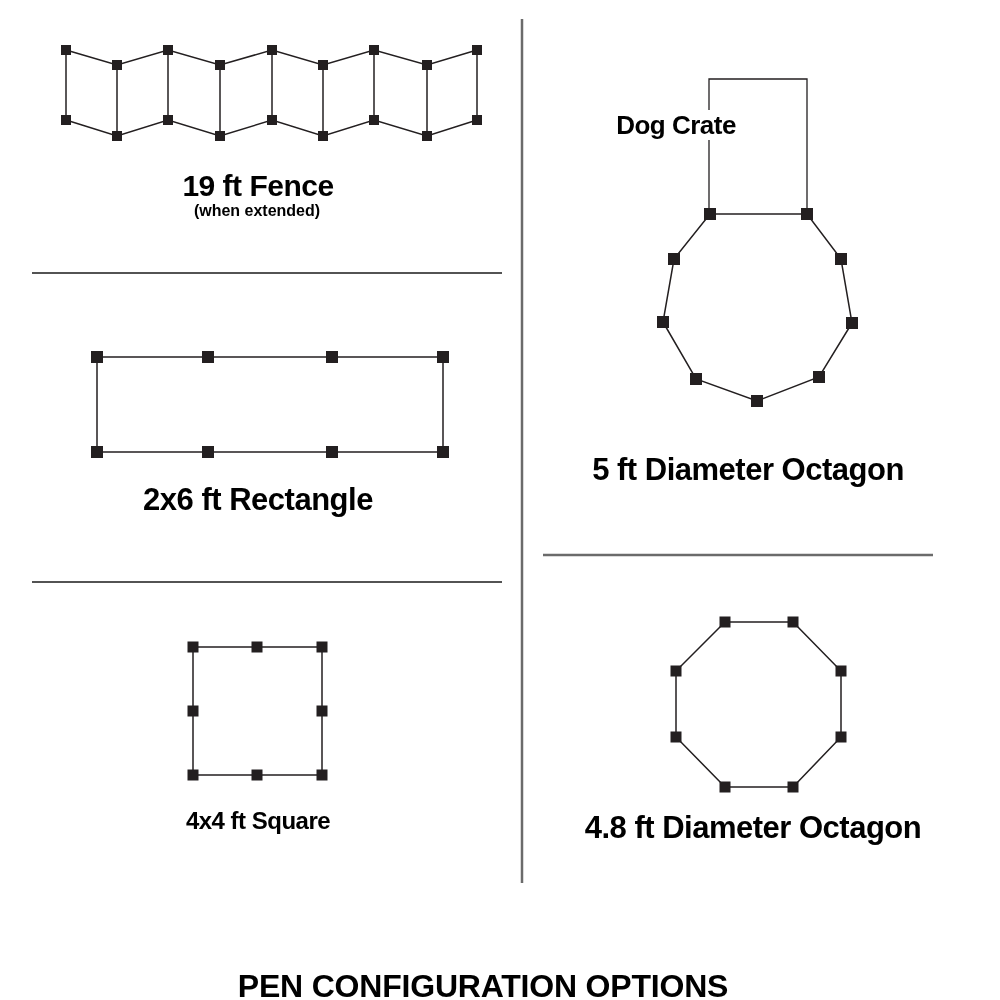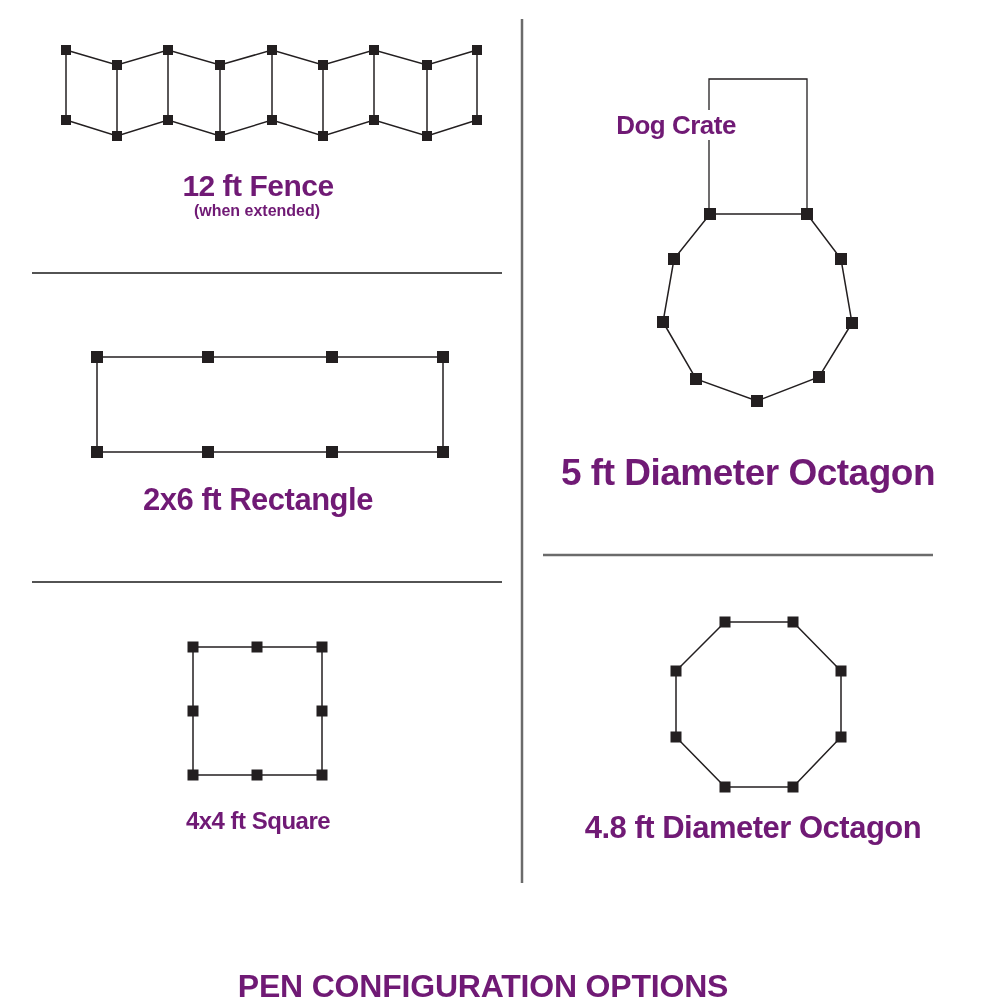--- a/index.html
+++ b/index.html
@@ -14,31 +14,31 @@
   .canvas {
     position: absolute;
     left: 0; top: 0;
     width: 1000px; height: 1000px;
   }
   .label {
     position: absolute;
     transform: translateX(-50%);
     white-space: nowrap;
     font-weight: 700;
-    color: #701a75;
+    color: #000000;
     letter-spacing: -0.5px;
     line-height: 1;
     z-index: 2;
   }
   .label-fence      { left: 258px; top: 171px; font-size: 30px; }
   .label-fence-note { left: 257px; top: 203px; font-size: 16px; letter-spacing: 0; text-align: right; }
   .label-rectangle  { left: 258px; top: 484px; font-size: 31px; }
   .label-square     { left: 258px; top: 809px; font-size: 24px; }
   .label-crate      { left: 676px; top: 110px; font-size: 26px; background: #ffffff; padding: 2px 4px; }
-  .label-octagon5   { left: 748px; top: 454px; font-size: 37px; }
+  .label-octagon5   { left: 748px; top: 454px; font-size: 31px; }
   .label-octagon48  { left: 753px; top: 812px; font-size: 31px; }
   .label-title      { left: 483px; top: 925px; font-size: 32px; letter-spacing: -0.2px; margin-top: 45px; }
 </style>
 </head>
 <body>
 
 <div class="page">
 
   <svg class="canvas" xmlns="http://www.w3.org/2000/svg" viewBox="0 0 1000 1000">
       <line x1="522" y1="19" x2="522" y2="883" stroke="#6b6b6b" stroke-width="2.5"></line>
@@ -107,21 +107,21 @@
       <rect x="719.5" y="616.5" width="11" height="11" fill="#231f20"></rect>
       <rect x="787.5" y="616.5" width="11" height="11" fill="#231f20"></rect>
       <rect x="835.5" y="665.5" width="11" height="11" fill="#231f20"></rect>
       <rect x="835.5" y="731.5" width="11" height="11" fill="#231f20"></rect>
       <rect x="787.5" y="781.5" width="11" height="11" fill="#231f20"></rect>
       <rect x="719.5" y="781.5" width="11" height="11" fill="#231f20"></rect>
       <rect x="670.5" y="731.5" width="11" height="11" fill="#231f20"></rect>
       <rect x="670.5" y="665.5" width="11" height="11" fill="#231f20"></rect>
     </svg>
 
-  <div class="label label-fence">12 ft Fence</div>
+  <div class="label label-fence">19 ft Fence</div>
   <div class="label label-fence-note">(when extended)</div>
   <div class="label label-rectangle">2x6 ft Rectangle</div>
   <div class="label label-square">4x4 ft Square</div>
   <div class="label label-crate">Dog Crate</div>
   <div class="label label-octagon5">5 ft Diameter Octagon</div>
   <div class="label label-octagon48">4.8 ft Diameter Octagon</div>
   <div class="label label-title">PEN CONFIGURATION OPTIONS</div>
 
 </div>
 

